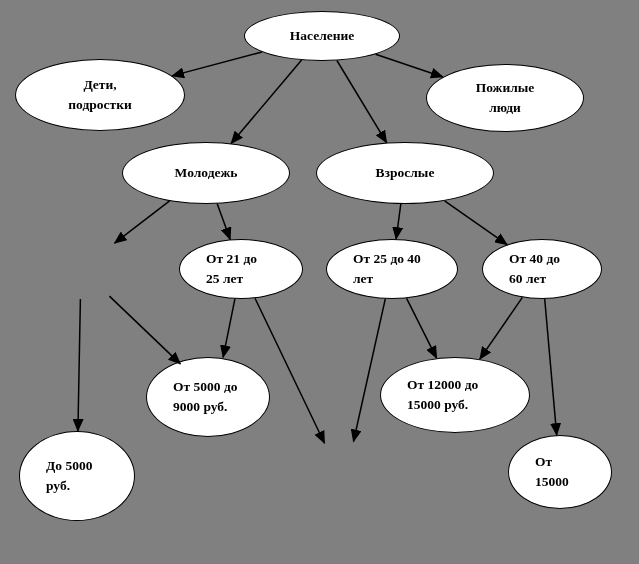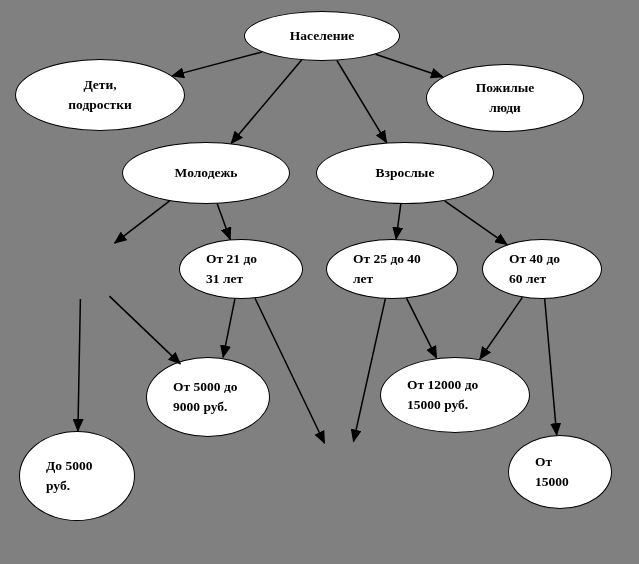--- a/index.html
+++ b/index.html
@@ -82,21 +82,21 @@
     <span class="label">Молодежь</span>
   </div>
 
   <div class="node center" style="left:316px;top:142px;width:178px;height:62px">
     <span class="label">Взрослые</span>
   </div>
 
 
   <div class="node left" style="left:179px;top:239px;width:124px;height:60px">
     <span class="label">От 21 до
-31 лет</span>
+25 лет</span>
   </div>
 
   <div class="node left" style="left:326px;top:239px;width:132px;height:60px">
     <span class="label">От 25 до 40
 лет</span>
   </div>
 
   <div class="node left" style="left:482px;top:239px;width:120px;height:60px">
     <span class="label">От 40 до
 60 лет</span>

